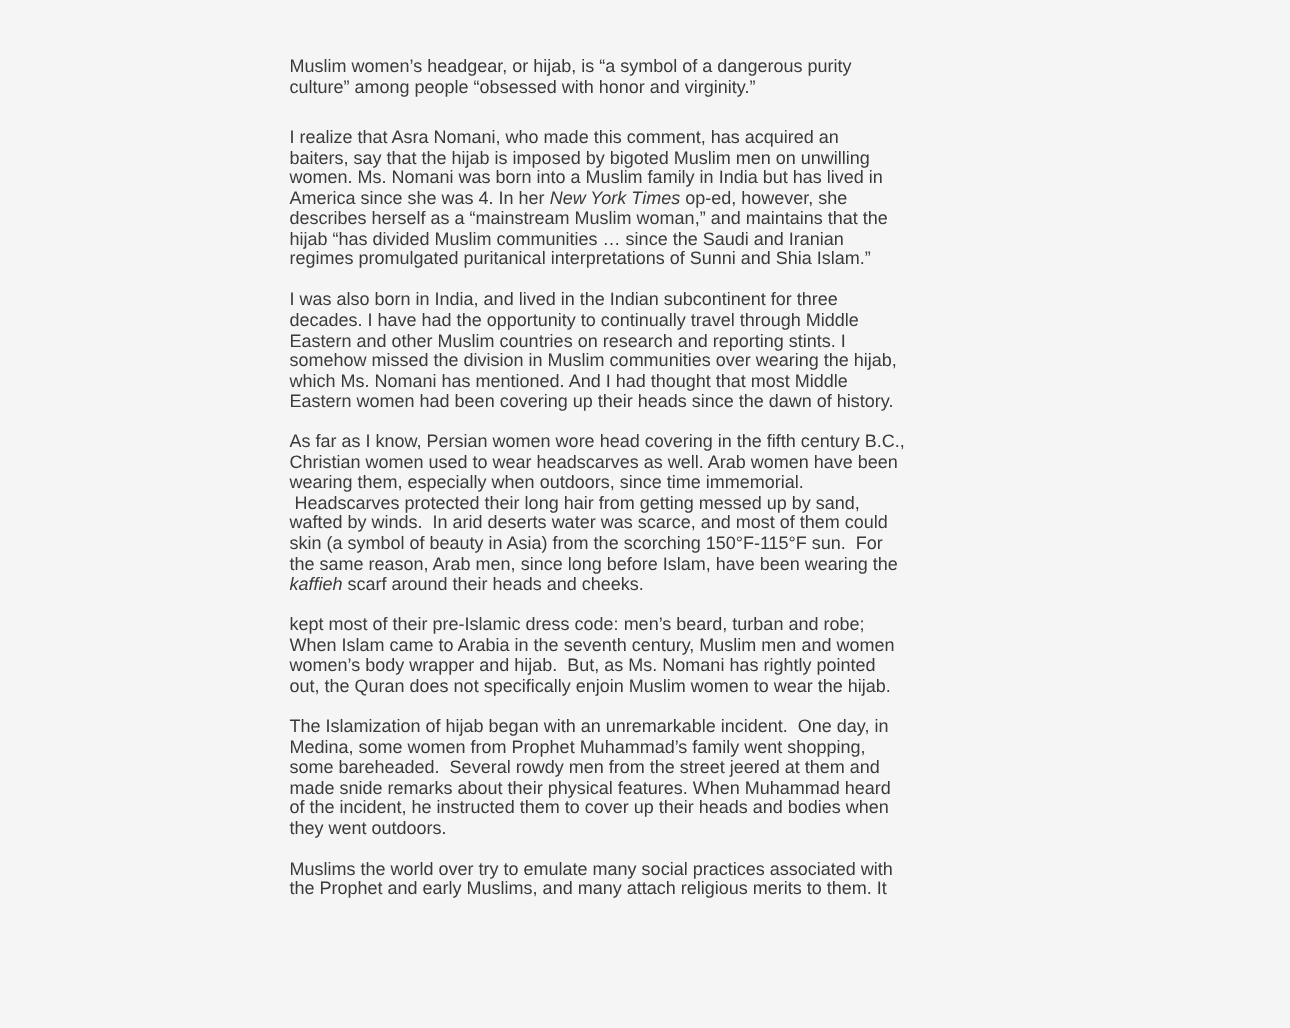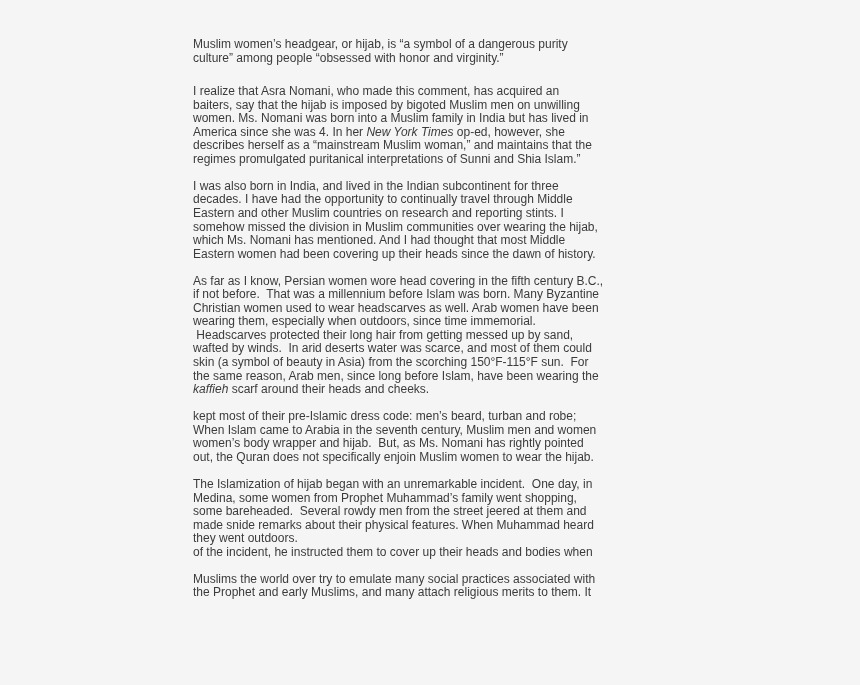--- a/index.html
+++ b/index.html
@@ -33,52 +33,52 @@
     <div class="paragraph">
       <div class="line"><span class="run">Muslim women’s headgear, or hijab, is “a symbol of a dangerous purity</span></div>
       <div class="line"><span class="run">culture” among people “obsessed with honor and virginity.”</span></div>
     </div>
     <div class="paragraph">
       <div class="line"><span class="run">I realize that Asra Nomani, who made this comment, has acquired an</span></div>
       <div class="line"><span class="run">baiters, say that the hijab is imposed by bigoted Muslim men on unwilling</span></div>
       <div class="line"><span class="run">women. Ms. Nomani was born into a Muslim family in India but has lived in</span></div>
       <div class="line"><span class="run">America since she was 4. In her </span><span class="run italic">New York Times</span><span class="run"> op-ed, however, she</span></div>
       <div class="line"><span class="run">describes herself as a “mainstream Muslim woman,” and maintains that the</span></div>
+      <div class="line"><span class="run">hijab “has divided Muslim communities … since the Saudi and Iranian</span></div>
       <div class="line"><span class="run">regimes promulgated puritanical interpretations of Sunni and Shia Islam.”</span></div>
     </div>
     <div class="paragraph">
       <div class="line"><span class="run">I was also born in India, and lived in the Indian subcontinent for three</span></div>
       <div class="line"><span class="run">decades. I have had the opportunity to continually travel through Middle</span></div>
       <div class="line"><span class="run">Eastern and other Muslim countries on research and reporting stints. I</span></div>
       <div class="line"><span class="run">somehow missed the division in Muslim communities over wearing the hijab,</span></div>
       <div class="line"><span class="run">which Ms. Nomani has mentioned. And I had thought that most Middle</span></div>
       <div class="line"><span class="run">Eastern women had been covering up their heads since the dawn of history.</span></div>
     </div>
     <div class="paragraph">
       <div class="line"><span class="run">As far as I know, Persian women wore head covering in the fifth century B.C.,</span></div>
-      <div class="line"><span class="run">if not before.  That was a millennium before Islam was born. Many Byzantine</span></div>
       <div class="line"><span class="run">Christian women used to wear headscarves as well. Arab women have been</span></div>
       <div class="line"><span class="run">wearing them, especially when outdoors, since time immemorial.</span></div>
       <div class="line"><span class="run"> Headscarves protected their long hair from getting messed up by sand,</span></div>
       <div class="line"><span class="run">wafted by winds.  In arid deserts water was scarce, and most of them could</span></div>
       <div class="line"><span class="run">skin (a symbol of beauty in Asia) from the scorching 150°F-115°F sun.  For</span></div>
       <div class="line"><span class="run">the same reason, Arab men, since long before Islam, have been wearing the</span></div>
       <div class="line"><span class="run italic">kaffieh</span><span class="run"> scarf around their heads and cheeks.</span></div>
     </div>
     <div class="paragraph">
       <div class="line"><span class="run">kept most of their pre-Islamic dress code: men’s beard, turban and robe;</span></div>
       <div class="line"><span class="run">When Islam came to Arabia in the seventh century, Muslim men and women</span></div>
       <div class="line"><span class="run">women’s body wrapper and hijab.  But, as Ms. Nomani has rightly pointed</span></div>
       <div class="line"><span class="run">out, the Quran does not specifically enjoin Muslim women to wear the hijab.</span></div>
     </div>
     <div class="paragraph">
       <div class="line"><span class="run">The Islamization of hijab began with an unremarkable incident.  One day, in</span></div>
       <div class="line"><span class="run">Medina, some women from Prophet Muhammad’s family went shopping,</span></div>
       <div class="line"><span class="run">some bareheaded.  Several rowdy men from the street jeered at them and</span></div>
       <div class="line"><span class="run">made snide remarks about their physical features. When Muhammad heard</span></div>
+      <div class="line"><span class="run">of the incident, he instructed them to cover up their heads and bodies when</span></div>
       <div class="line"><span class="run">they went outdoors.</span></div>
-      <div class="line"><span class="run">of the incident, he instructed them to cover up their heads and bodies when</span></div>
     </div>
     <div class="paragraph">
       <div class="line"><span class="run">Muslims the world over try to emulate many social practices associated with</span></div>
       <div class="line"><span class="run">the Prophet and early Muslims, and many attach religious merits to them. It</span></div>
     </div>
   </main>
 
 </body></html>

